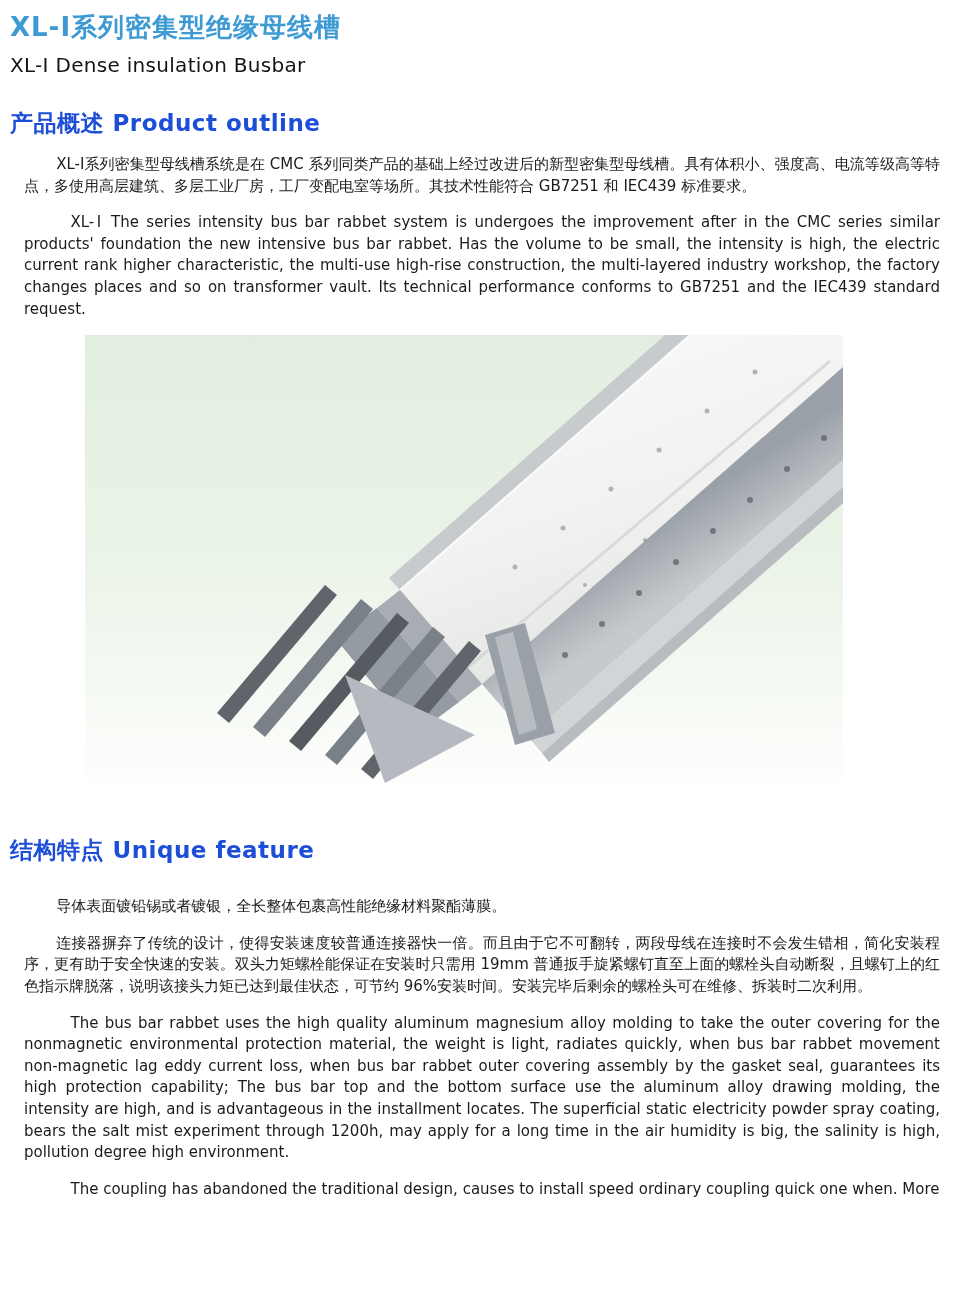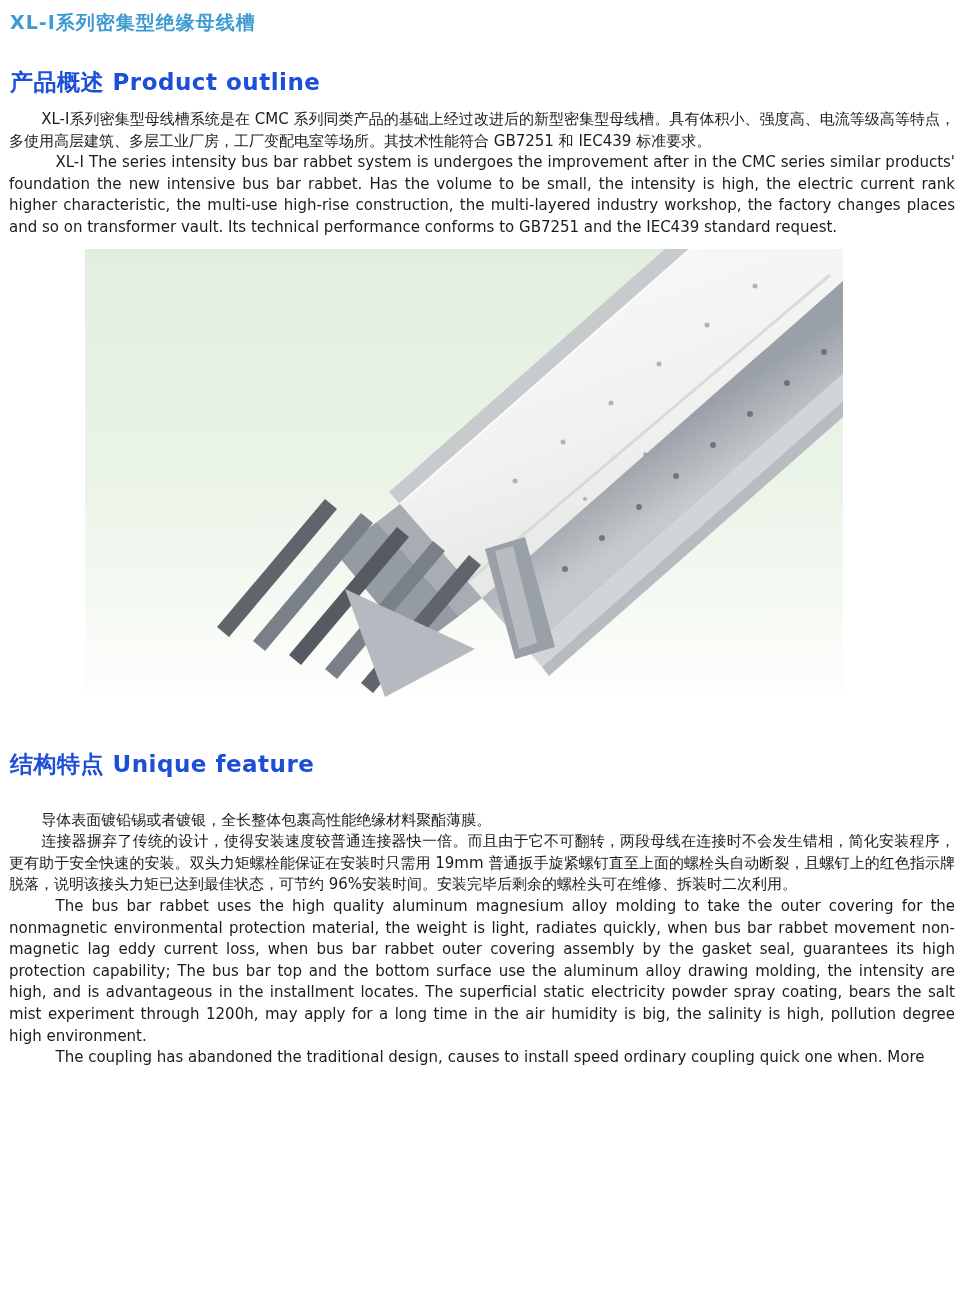--- a/index.html
+++ b/index.html
@@ -8,41 +8,41 @@
     width:964px;height:1292px;
     box-sizing:border-box;
     padding:6px 9px 0 9px;
     background:#ffffff;
     font-family:"DejaVu Sans","Liberation Sans",sans-serif;
     color:#1b1b1b;
     overflow:hidden;
   }
   .title-zh{
     margin:4px 0 0 1px;
-    font-size:19px;
+    font-size:26px;
     font-weight:bold;
     color:#3d9ad3;
     letter-spacing:1px;
   }
   .title-en{
     margin:8px 0 0 1px;
     font-size:20px;
     font-weight:500;
     color:#141414;
     letter-spacing:0.3px;
   }
   .section-heading{
     margin:31px 0 0 1px;
     font-size:23px;
     font-weight:bold;
     color:#1d4ed8;
     letter-spacing:0.5px;
   }
   .body-text p{
-    margin:0;
+    margin:15px;
     font-size:15px;
     line-height:21.6px;
     text-align:justify;
     color:#1b1b1b;
   }
   .body-text{margin-top:11px;}
   .body-text p.zh{text-indent:2.15em;}
   .body-text p.en{text-indent:3.1em;}
   .photo{
     margin:10px 0 0 76px;
@@ -51,20 +51,21 @@
   }
   .photo svg{display:block;width:758px;height:448px;}
   .body-text2{margin-top:30px;}
 </style>
 </head>
 <body>
 
 <div class="page">
 
   <h1 class="title-zh">XL-Ⅰ系列密集型绝缘母线槽</h1>
+  <div class="title-en">XL-Ⅰ Dense insulation Busbar</div>
 
   <h2 class="section-heading">产品概述 Product outline</h2>
 
   <div class="body-text">
     <p class="zh">XL-Ⅰ系列密集型母线槽系统是在 CMC 系列同类产品的基础上经过改进后的新型密集型母线槽。具有体积小、强度高、电流等级高等特点，多使用高层建筑、多层工业厂房，工厂变配电室等场所。其技术性能符合 GB7251 和 IEC439 标准要求。</p>
     <p class="en">XL-Ⅰ The series intensity bus bar rabbet system is undergoes the improvement after in the CMC series similar products' foundation the new intensive bus bar rabbet. Has the volume to be small, the intensity is high, the electric current rank higher characteristic, the multi-use high-rise construction, the multi-layered industry workshop, the factory changes places and so on transformer vault. Its technical performance conforms to GB7251 and the IEC439 standard request.</p>
   </div>
 
   <div class="photo" title="XL-Ⅰ dense insulation busbar trunking on light green background">
     <svg viewBox="0 0 758 448" aria-hidden="true">

